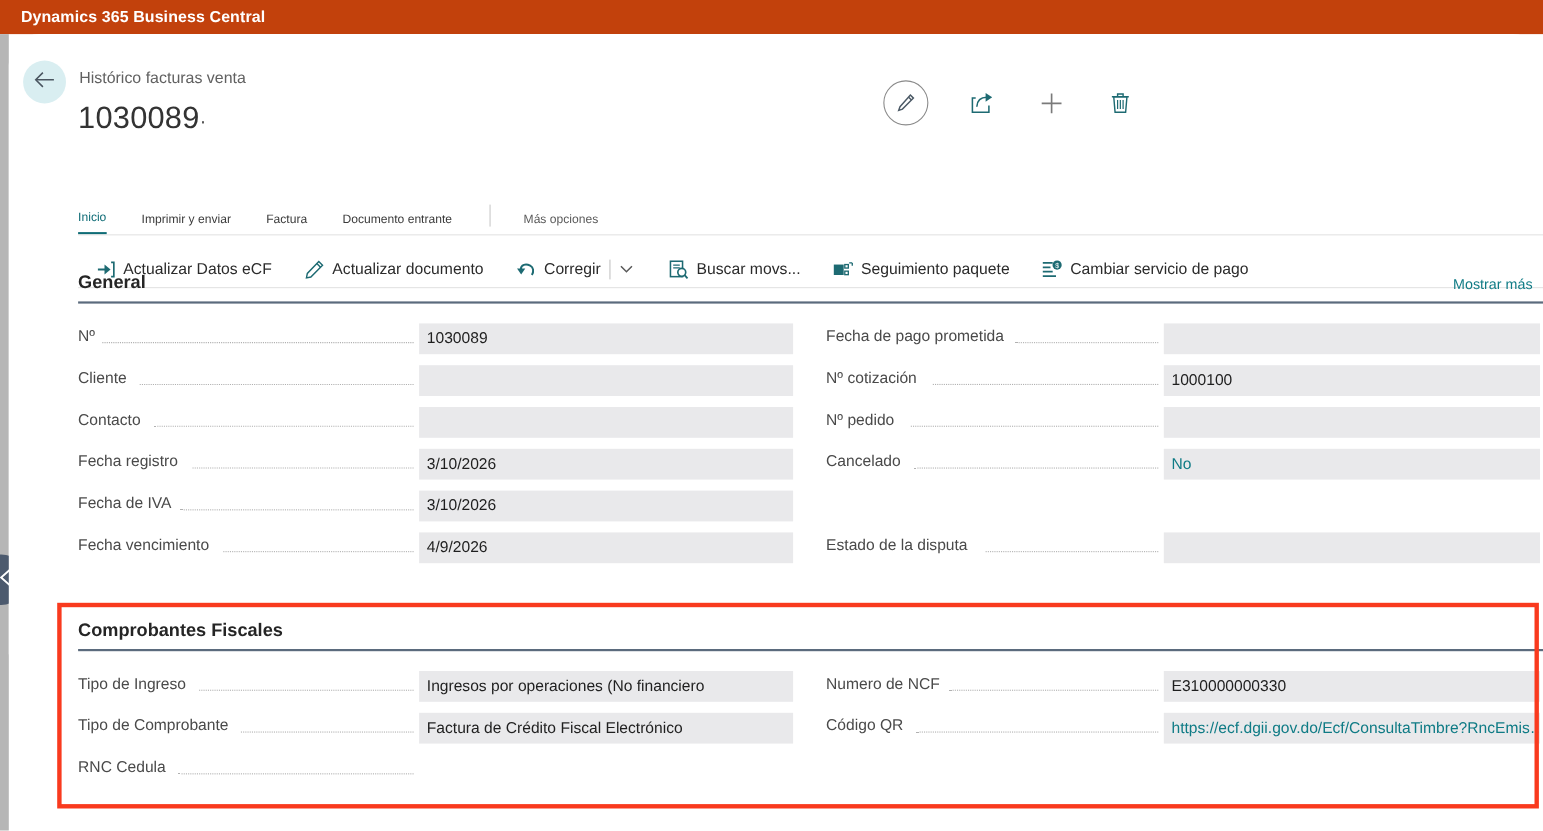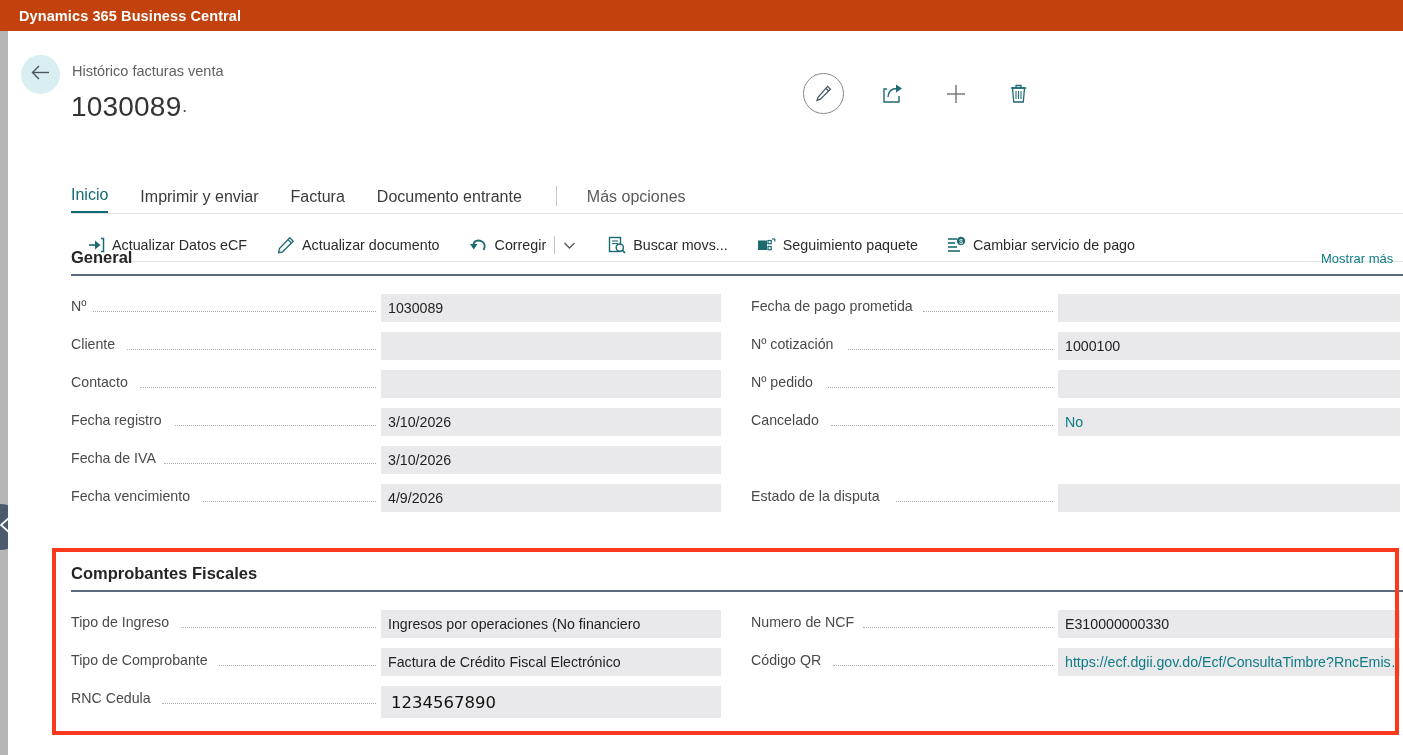--- a/index.html
+++ b/index.html
@@ -88,21 +88,21 @@
     border-radius: 50%;
     border: 1px solid #8a8a8a;
   }
 
   
   .tabs {
     position: absolute; left: 63px; top: 148px;
     display: flex; align-items: flex-end; height: 34px;
   }
   .tab {
-    font-size: 16px;
+    font-size: 11px;
     color: #3b3b3b;
     padding: 0 0 7px 0;
     margin-right: 32px;
     cursor: pointer;
     white-space: nowrap;
   }
   .tab.active {
     color: #0f6c76;
     border-bottom: 2px solid #0f6c76;
   }
@@ -502,23 +502,20 @@
     <span class="field-label">Tipo de Comprobante</span>
     <span class="dots" style="left:148px; width:157px;"></span>
     <span class="field-box" style="left:310px; width:340px;">
       <span class="val">Factura de Crédito Fiscal Electrónico</span>
     </span>
   </div>
 
   <div class="field" style="left:63px; top:655px; width:650px;">
     <span class="field-label">RNC Cedula</span>
     <span class="dots" style="left:91px; width:214px;"></span>
-    <span class="field-box" style="left:310px; width:340px; height:32px;">
-      <span class="val big">1234567890</span>
-    </span>
   </div>
 
   <div class="field" style="left:743px; top:579px; width:650px;">
     <span class="field-label">Numero de NCF</span>
     <span class="dots" style="left:112px; width:190px;"></span>
     <span class="field-box" style="left:307px; width:342px;">
       <span class="val">E310000000330</span>
     </span>
   </div>
 

